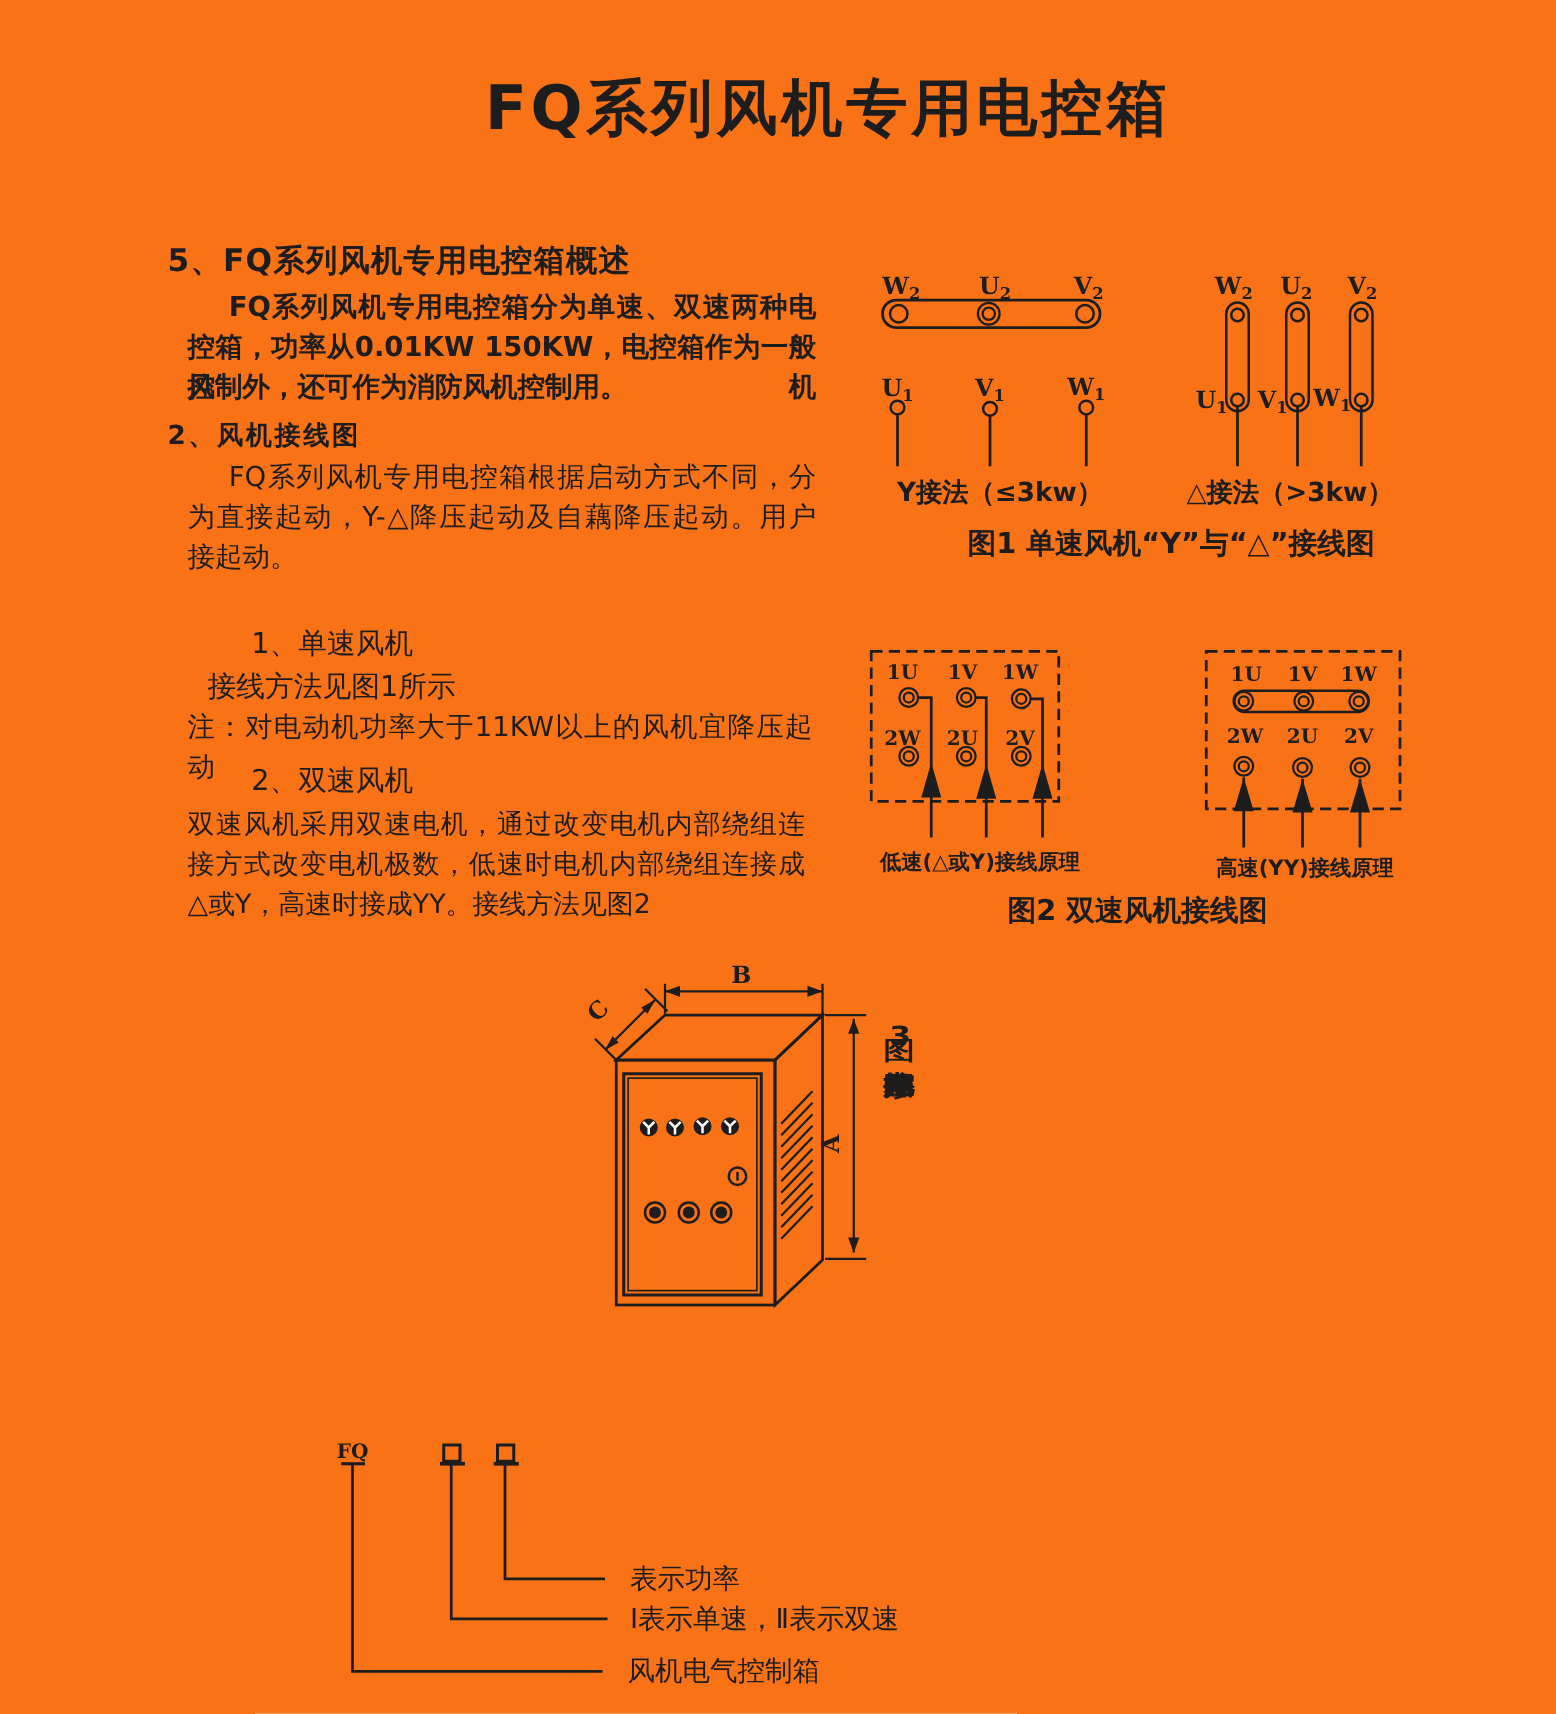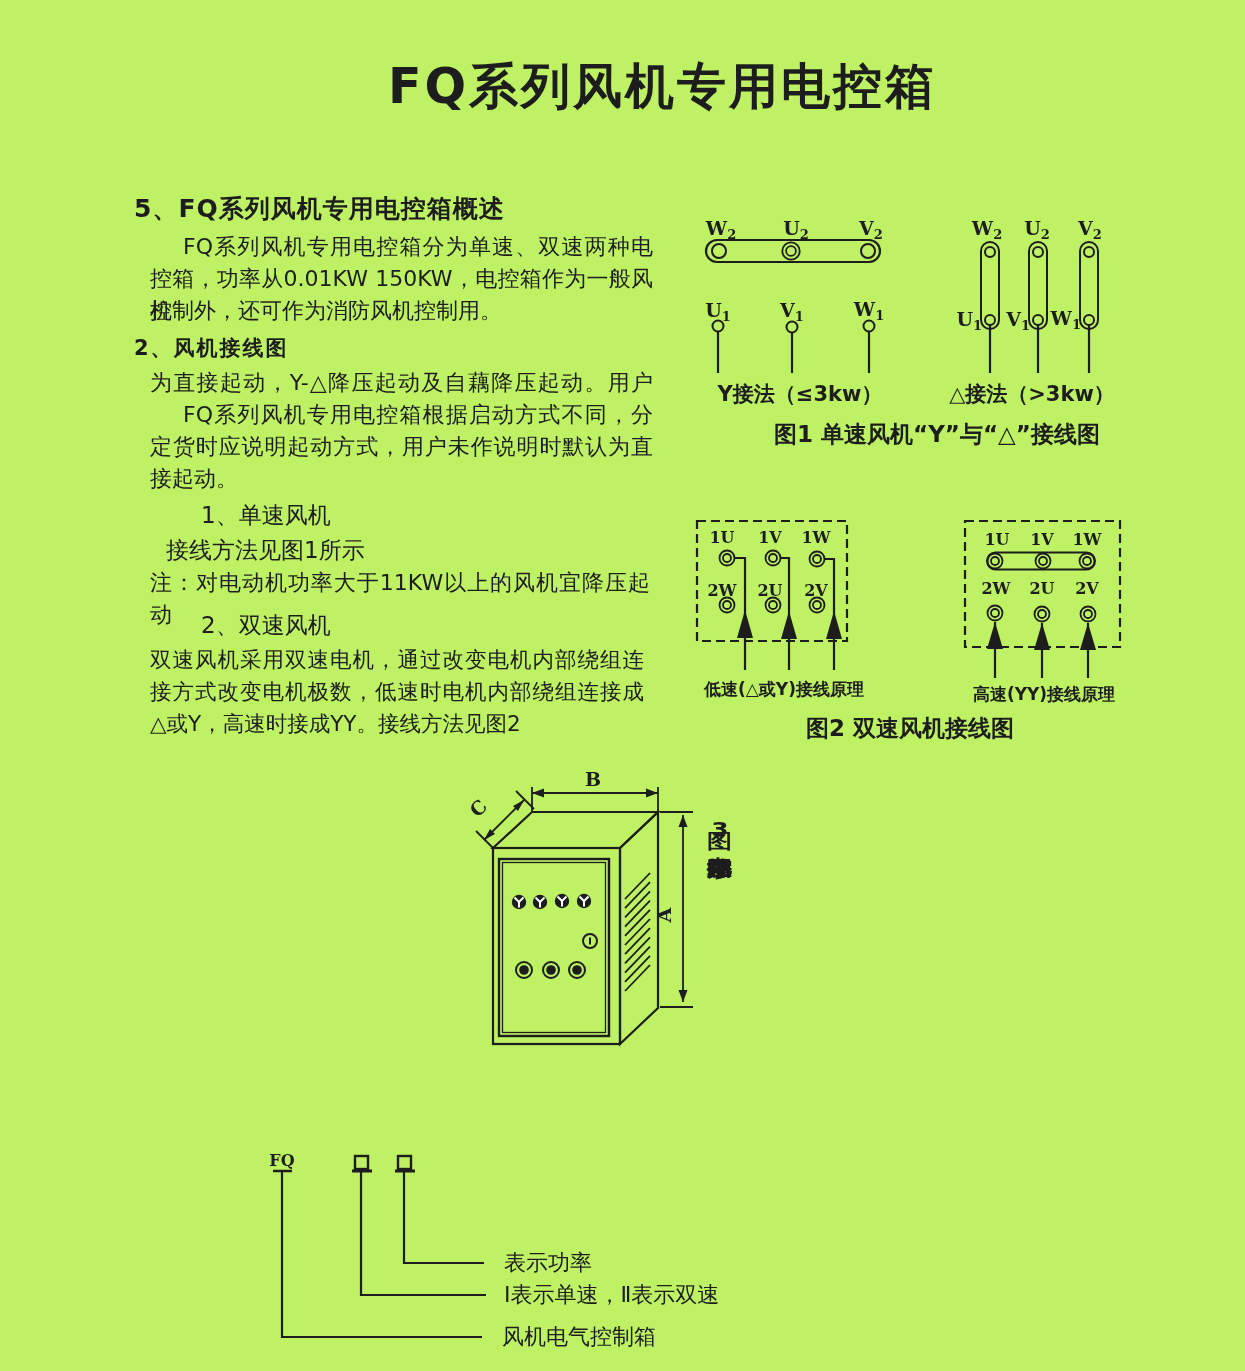--- a/index.html
+++ b/index.html
@@ -1,16 +1,16 @@
 <!DOCTYPE html>
 <html><head>
 <meta charset="utf-8">
 <style>
   html,body{margin:0;padding:0;background:#e8e8e8;}
-  #page{position:relative;width:1245px;height:1371px;background:#bef264;overflow:hidden;
+  #page{position:relative;width:1245px;height:1371px;background:#f97316;overflow:hidden;
         font-family:"DejaVu Sans",sans-serif;color:#1d1d1d;}
   .abs{position:absolute;}
   #doc-title{top:54px;left:60px;width:1205px;text-align:center;font-size:49px;font-weight:bold;letter-spacing:3px;}
   .h1{font-size:25px;font-weight:bold;letter-spacing:1px;}
   .h2{font-size:21px;font-weight:bold;letter-spacing:2px;}
   .h3{font-size:25px;font-weight:bold;letter-spacing:1px;}
   .para{width:503px;}
   .ln{display:block;height:32px;line-height:32px;font-size:22px;
       text-align:justify;text-align-last:justify;white-space:nowrap1;}
   .ln.last{text-align-last:auto;}
@@ -29,31 +29,30 @@
       transform:scaleX(1.25);transform-origin:center;line-height:36px;}
 </style>
 </head>
 <body>
 
 <div id="page">
 
   <div id="doc-title" class="abs">FQ系列风机专用电控箱</div>
 
   <div class="abs h1" style="left:134px;top:192px;">5、FQ系列风机专用电控箱概述</div>
-  <div class="abs para" style="left:150px;top:231px;">
+  <div class="abs para" style="left:150px;top:231px;font-weight:bold;">
     <span class="ln ind">FQ系列风机专用电控箱分为单速、双速两种电</span>
     <span class="ln">控箱，功率从0.01KW 150KW，电控箱作为一般风机</span>
     <span class="ln last">控制外，还可作为消防风机控制用。</span>
   </div>
 
   <div class="abs h2" style="left:134px;top:334px;">2、风机接线图</div>
   <div class="abs para" style="left:150px;top:367px;">
+    <span class="ln ind">FQ系列风机专用电控箱根据启动方式不同，分</span>
     <span class="ln">为直接起动，Y-△降压起动及自藕降压起动。用户</span>
-    <span class="ln ind">FQ系列风机专用电控箱根据启动方式不同，分</span>
-    <span class="ln">定货时应说明起动方式，用户未作说明时默认为直</span>
     <span class="ln last">接起动。</span>
   </div>
   <div class="abs plain" style="left:201px;top:501px;">1、单速风机</div>
   <div class="abs plain" style="left:150px;top:536px;margin-left:16px;">接线方法见图1所示</div>
   <div class="abs" style="left:150px;top:567px;width:500px;">
     <span class="ln" style="font-size:22px;">注：对电动机功率大于11KW以上的风机宜降压起动</span>
   </div>
   <div class="abs plain" style="left:201px;top:611px;">2、双速风机</div>
   <div class="abs" style="left:150px;top:644px;width:494px;">
     <span class="ln" style="font-size:21.5px;">双速风机采用双速电机，通过改变电机内部绕组连</span>

